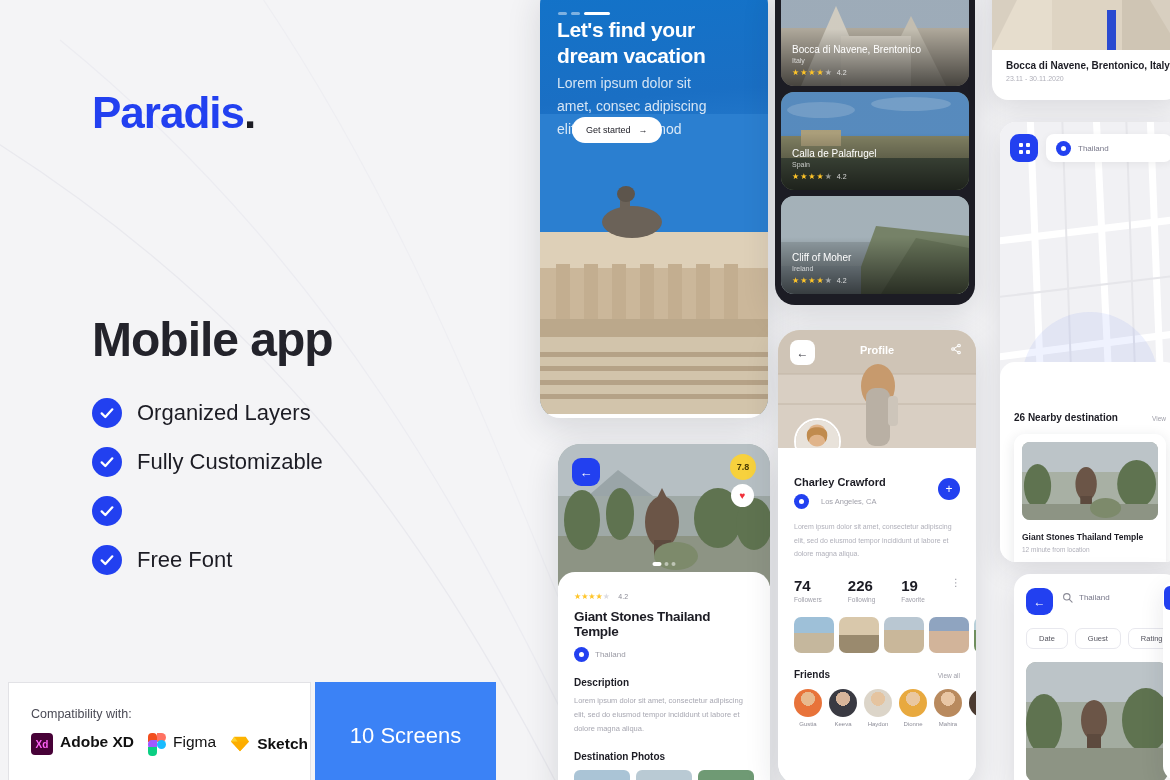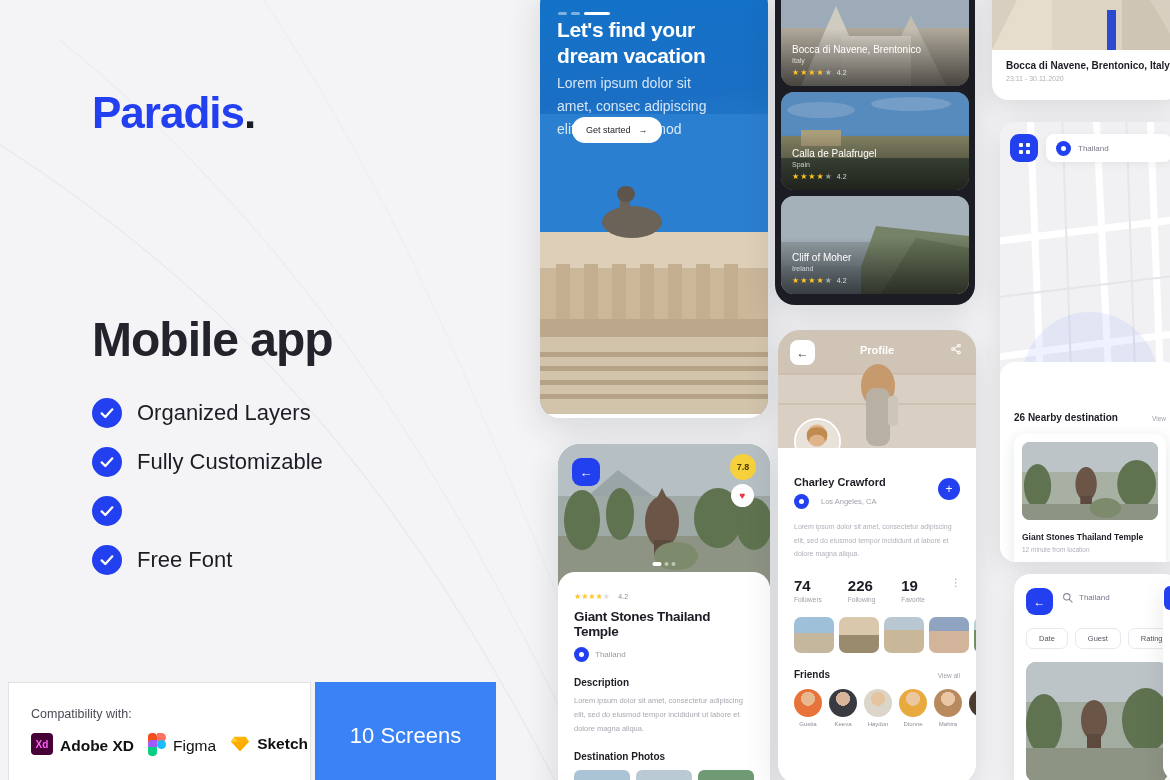--- a/index.html
+++ b/index.html
@@ -21,21 +21,21 @@
 
   .features { position: absolute; left: 92px; top: 382px; display: flex; flex-direction: column; gap: 19px; }
   .feature { display: flex; align-items: center; gap: 15px; }
   .check { width: 30px; height: 30px; border-radius: 50%; background: #2240f0; display: flex; align-items: center; justify-content: center; flex: 0 0 auto; }
   .check svg { width: 16px; height: 16px; }
   .feature-label { font-size: 22px; color: #1c1c24; font-weight: 400; }
 
   .compat { position: absolute; left: 8px; top: 666px; width: 303px; height: 108px; background: #fff; border: 1px solid #e2e2e6; }
   .compat-title { position: absolute; left: 22px; top: 24px; font-size: 12.5px; color: #4a4a55; }
   .compat-row { position: absolute; left: 22px; top: 50px; display: flex; align-items: center; gap: 14px; }
-  .brand { display: flex; align-items: flex-end; gap: 7px; }
+  .brand { display: flex; align-items: flex-start; gap: 7px; }
   .brand-name { font-size: 15.5px; font-weight: 700; color: #111; }
   .xd-badge { width: 22px; height: 22px; border-radius: 4px; background: #470137; color: #ff61f6; font-size: 10px; font-weight: 700; display: flex; align-items: center; justify-content: center; }
   .fig-ic { width: 18px; height: 22px; position: relative; }
   .fig-ic i { position: absolute; display: block; width: 9px; height: 9px; }
   .sk-ic { width: 20px; height: 18px; }
 
   .screens-badge { position: absolute; left: 315px; top: 666px; width: 181px; height: 108px; background: #3b82f6; display: flex; align-items: center; justify-content: center; color: #fff; font-size: 22px; font-weight: 400; }
 
   
   .phone { position: absolute; background: #fff; border-radius: 22px; overflow: hidden; box-shadow: 0 10px 34px rgba(30,32,50,.14); }

